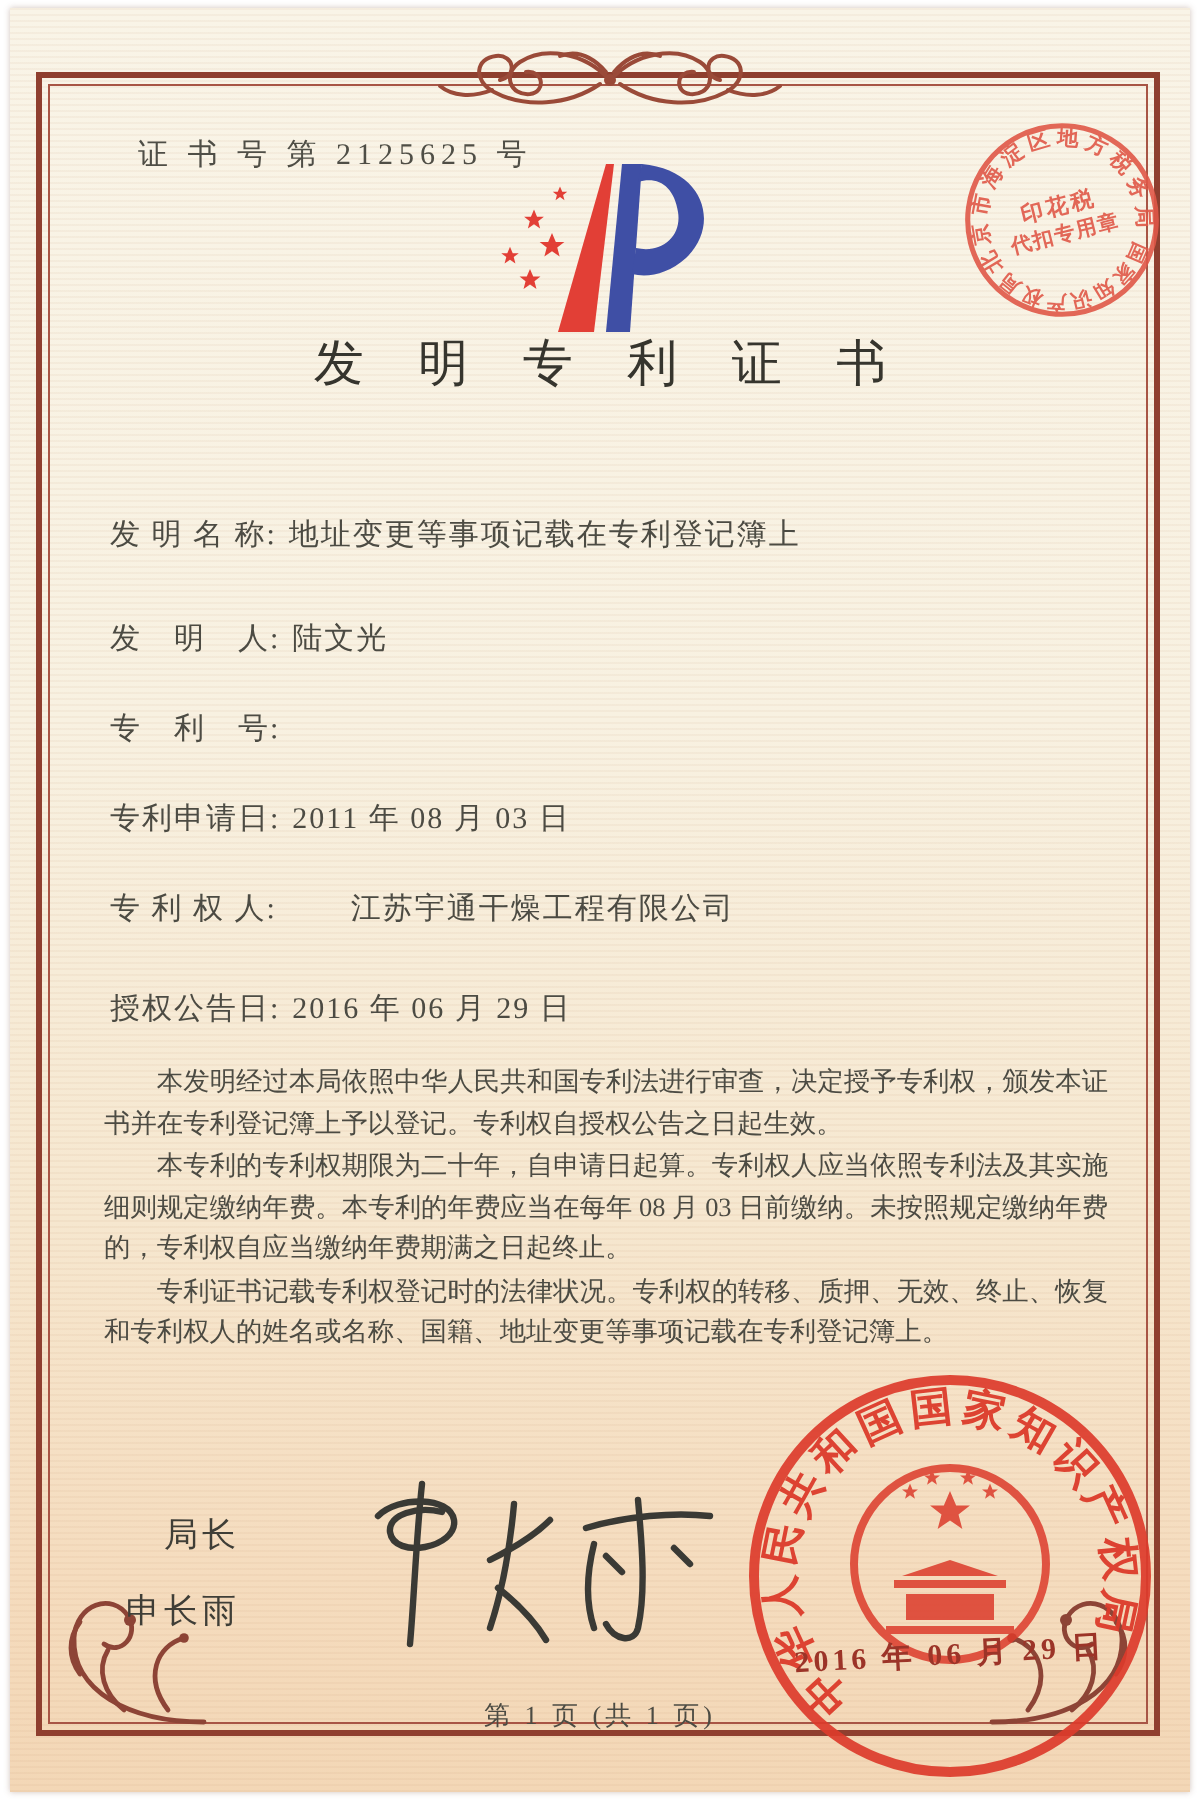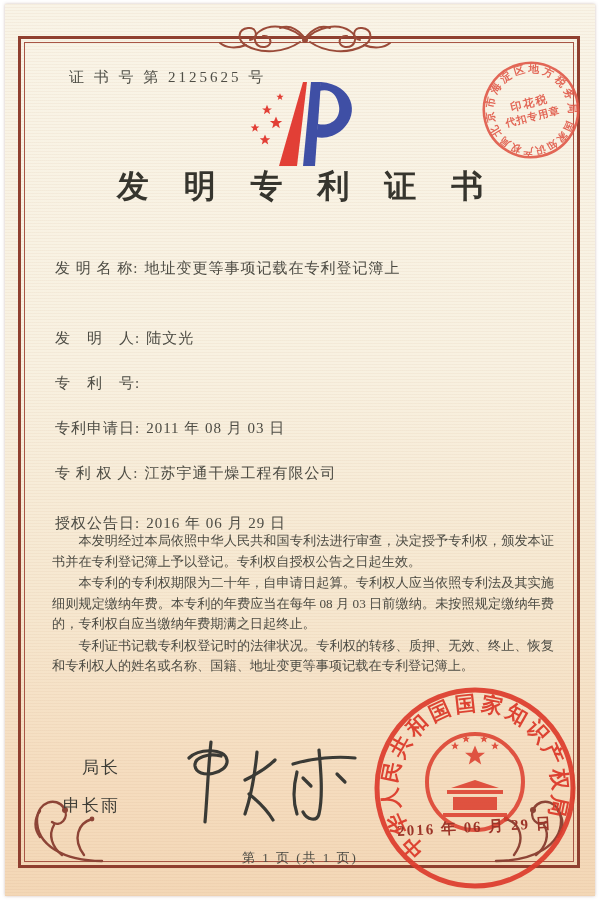--- a/index.html
+++ b/index.html
@@ -8,29 +8,29 @@
     background:
       repeating-linear-gradient(0deg, rgba(186,134,96,0.07) 0 1px, rgba(0,0,0,0) 1px 3px),
       linear-gradient(180deg,#f9f4e7 0%,#f8f1e1 40%,#f6e7cf 68%,#f5dcbe 88%,#f3d7b6 100%);
     box-shadow:0 0 3px rgba(120,80,60,.35);}
   .frame{position:absolute;left:13px;top:32px;right:15px;bottom:28px;
     border:3px solid #8f3f2f;}
   .frame-inner{position:absolute;left:3px;top:3px;right:3px;bottom:3px;
     border:1px solid #a85545;}
   .cert-no{position:absolute;left:64px;top:64px;font-size:15px;letter-spacing:3px;color:#4f4e46;}
   .title{position:absolute;left:0;top:161px;width:100%;text-align:center;
-    font-size:32px;font-weight:bold;color:#36352e;letter-spacing:0.42em;text-indent:0.42em;}
+    font-size:25px;font-weight:normal;color:#36352e;letter-spacing:0.42em;text-indent:0.42em;}
   .logo{position:absolute;left:236px;top:74px;width:130px;height:95px;}
   .fields{position:absolute;left:50px;top:252px;right:38px;color:#4c4b43;font-size:15px;}
   .field-row{display:flex;height:24px;line-height:24px;white-space:pre;}
-  .field-row:nth-child(1){margin-bottom:46px;}
+  .field-row:nth-child(1){margin-bottom:28px;}
   .field-row:nth-child(2){margin-bottom:21px;}
   .field-row:nth-child(3){margin-bottom:21px;}
   .field-row:nth-child(4){margin-bottom:21px;}
-  .field-row:nth-child(5){margin-bottom:26px;}
+  .field-row:nth-child(5){margin-bottom:26px;gap:31px;}
   .f-label{letter-spacing:1px;}
   .f-value{margin-left:6px;letter-spacing:1px;}
   .paragraphs{position:absolute;left:46px;top:526px;right:40px;color:#4c4b43;
     font-size:13.2px;line-height:20.5px;text-align:justify;}
   .para{text-indent:2em;margin:1px;}
   .sig-block{position:absolute;left:58px;top:752px;color:#3f3e37;font-size:17px;letter-spacing:2px;text-align:right;}
   .sig-name{margin-top:15px;}
   .signature-svg{position:absolute;left:148px;top:718px;width:220px;height:120px;}
   .tax-seal{position:absolute;left:466px;top:46px;width:120px;height:120px;
     transform:rotate(-14deg);opacity:.9;}

